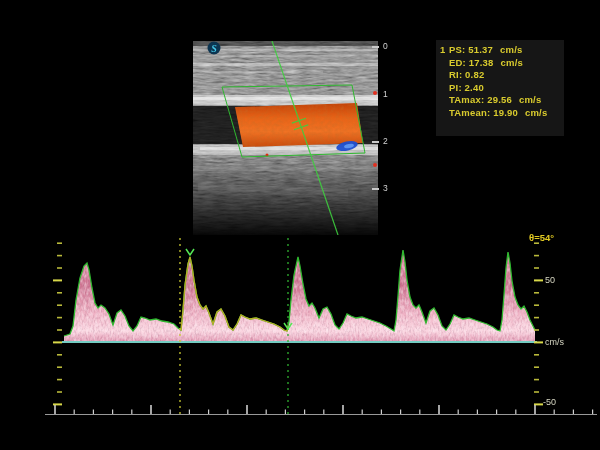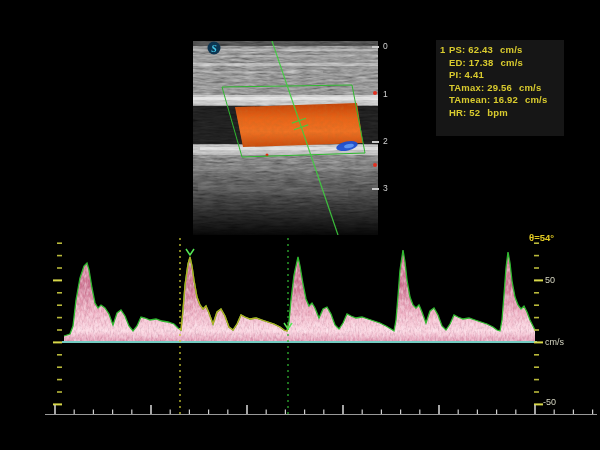--- a/index.html
+++ b/index.html
@@ -99,26 +99,26 @@
     <div class="fdot" style="top:50px"></div>
     <div class="dlabel" style="top:49px">1</div>
     <div class="dtick" style="top:100px"></div>
     <div class="dlabel" style="top:96px">2</div>
     <div class="fdot" style="top:122px"></div>
     <div class="dtick" style="top:147px"></div>
     <div class="dlabel" style="top:143px">3</div>
   </div>
 
   <div class="panel" id="results-panel" style="color: rgb(217, 203, 46);">
-      <div class="mrow"><span class="mindex">1</span><span>PS: 62.43</span><span class="munit">cm/s</span></div>
+      <div class="mrow"><span class="mindex">1</span><span>PS: 51.37</span><span class="munit">cm/s</span></div>
       <div class="mrow"><span class="mindex"></span><span>ED: 17.38</span><span class="munit">cm/s</span></div>
-      <div class="mrow"><span class="mindex"></span><span>PI: 4.41</span></div>
+      <div class="mrow"><span class="mindex"></span><span>RI: 0.82</span></div>
+      <div class="mrow"><span class="mindex"></span><span>PI: 2.40</span></div>
       <div class="mrow"><span class="mindex"></span><span>TAmax: 29.56</span><span class="munit">cm/s</span></div>
-      <div class="mrow"><span class="mindex"></span><span>TAmean: 16.92</span><span class="munit">cm/s</span></div>
-      <div class="mrow"><span class="mindex"></span><span>HR: 52</span><span class="munit">bpm</span></div>
+      <div class="mrow"><span class="mindex"></span><span>TAmean: 19.90</span><span class="munit">cm/s</span></div>
     </div>
 
   <svg id="spectral-svg" width="600" height="220" viewBox="0 230 600 220">
     <defs>
       <linearGradient id="gPink" x1="0" y1="250" x2="0" y2="342" gradientUnits="userSpaceOnUse">
         <stop offset="0" stop-color="#df8aa4"></stop>
         <stop offset="0.38" stop-color="#cd7390"></stop>
         <stop offset="0.68" stop-color="#eeafc2"></stop>
         <stop offset="0.88" stop-color="#fbd7e2"></stop>
         <stop offset="1" stop-color="#e093ae"></stop>

